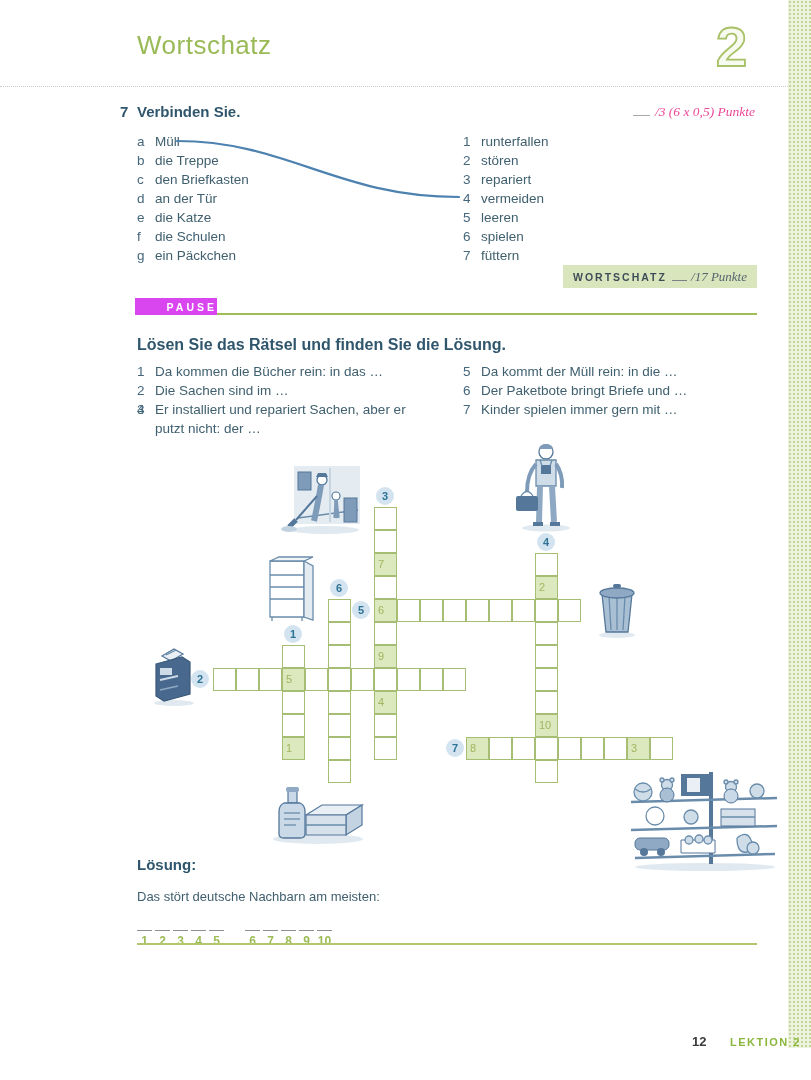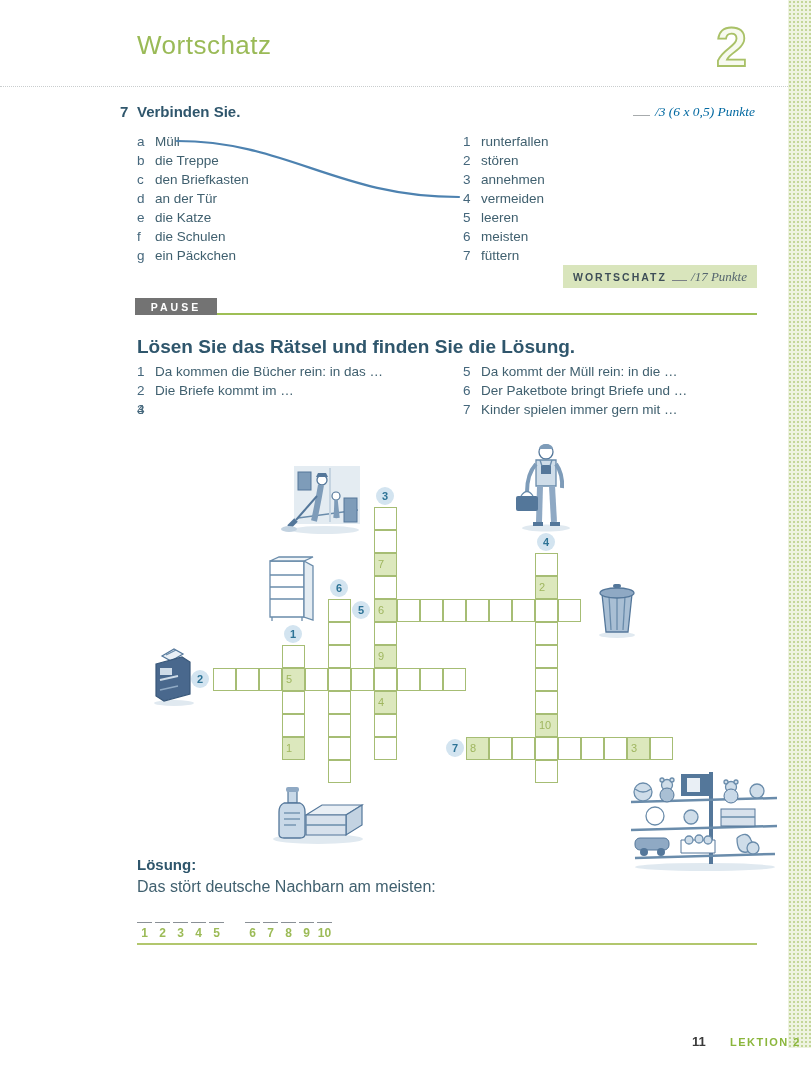--- a/index.html
+++ b/index.html
@@ -14,64 +14,64 @@
 
   
   .title{position:absolute;left:137px;top:30px;font-size:26px;letter-spacing:.5px;color:#9aba57;}
   .chapter{position:absolute;left:716px;top:14px;font-size:56px;font-weight:bold;
     color:#f7faef;-webkit-text-stroke:1.8px #a9c167;}
   .header-rule{position:absolute;left:0;top:86px;width:788px;border-top:1px dotted #c9cdce;}
 
   
   .ex-head{position:absolute;left:120px;top:103px;font-size:15px;font-weight:bold;color:#2f566c;}
   .ex-head .ex-num{display:inline-block;width:17px;}
-  .points{position:absolute;top:104px;right:56px;font-size:13.5px;color:#0369a1;
+  .points{position:absolute;top:104px;right:56px;font-size:13.5px;color:#ec4899;
     font-family:"Liberation Serif",serif;font-style:italic;}
   .blank{display:inline-block;width:17px;height:10px;border-bottom:1.5px solid #a7abad;margin-right:5px;}
 
   
   .match-col{position:absolute;font-size:13.5px;}
   .match-row{height:19px;line-height:19px;}
   .match-key{display:inline-block;width:18px;color:#45677c;}
   .connector{position:absolute;left:137px;top:128px;pointer-events:none;}
 
   
   .score-box{position:absolute;left:563px;top:265px;width:194px;height:23px;background:#d9e5bc;
     display:flex;align-items:center;justify-content:space-between;padding:0 10px;box-sizing:border-box;}
   .score-label{font-size:10.5px;font-weight:bold;letter-spacing:2px;color:#3e4e58;}
   .score-points{font-size:13px;color:#55656f;font-family:"Liberation Serif",serif;font-style:italic;}
   .blank2{display:inline-block;width:15px;height:9px;border-bottom:1.5px solid #7b8186;margin-right:4px;}
 
   
   .pause-line{position:absolute;left:135px;top:313px;width:622px;height:2px;background:#9ebf55;}
-  .pause-badge{position:absolute;left:135px;top:298px;width:82px;height:17px;background:#737373;
-    color:#fff;font-size:10.5px;font-weight:bold;letter-spacing:3px;text-align:center;line-height:18px;}
-
-  
-  .riddle-title{position:absolute;left:137px;top:336px;font-size:19px;font-weight:bold;color:#2f566c;}
+  .pause-badge{position:absolute;left:135px;top:298px;width:82px;height:17px;background:#d946ef;
+    color:#fff;font-size:10.5px;font-weight:bold;letter-spacing:3px;text-align:right;line-height:18px;}
+
+  
+  .riddle-title{position:absolute;left:137px;top:336px;font-size:16px;font-weight:bold;color:#2f566c;}
   .clues{position:absolute;font-size:13.5px;}
   .clue{position:relative;padding-left:18px;line-height:19px;margin:0;}
   .clue-num{position:absolute;left:0;color:#45677c;}
   .clue-text{white-space:pre-line;}
 
   
   #crossword{position:absolute;left:0;top:0;width:811px;height:1080px;}
   .cw-cell{position:absolute;width:23px;height:23px;box-sizing:border-box;
     border:1px solid #a6bd74;background:#fff;}
   .cw-cell.green{background:#dce8bd;}
   .cw-digit{display:block;font-size:11px;color:#9fb65f;line-height:21px;padding-left:3px;}
   .cw-badge{position:absolute;width:18px;height:18px;border-radius:50%;background:#d3e4f0;
     color:#2d7396;font-size:11px;font-weight:bold;text-align:center;line-height:18px;}
 
   .illus{position:absolute;}
 
   
   .solution{position:absolute;left:137px;top:856px;}
   .sol-label{font-size:15px;font-weight:bold;color:#2f566c;}
-  .sol-text{font-size:16px;margin-top:5px;}
+  .sol-text{font-size:13px;margin-top:16px;}
   .dash-row{display:flex;margin-top:16px;}
   .dash{width:15px;height:10px;border-bottom:1.5px solid #8a9096;margin-right:3px;}
   .numsp{width:15px;margin-right:3px;text-align:center;font-size:12px;font-weight:bold;color:#9cbb57;}
   .grp-gap{margin-left:18px;}
   .num-row{display:flex;margin-top:3px;}
   .bottom-rule{position:absolute;left:137px;top:943px;width:620px;height:2px;background:#b2c76d;}
 
   
   .footer-page{position:absolute;left:692px;top:1034px;font-size:13px;font-weight:bold;color:#3a3a3a;}
   .footer-lesson{position:absolute;left:730px;top:1036px;font-size:11px;font-weight:bold;
@@ -105,45 +105,46 @@
       <div class="match-row"><span class="match-key">b</span><span>die Treppe</span></div>
       <div class="match-row"><span class="match-key">c</span><span>den Briefkasten</span></div>
       <div class="match-row"><span class="match-key">d</span><span>an der Tür</span></div>
       <div class="match-row"><span class="match-key">e</span><span>die Katze</span></div>
       <div class="match-row"><span class="match-key">f</span><span>die Schulen</span></div>
       <div class="match-row"><span class="match-key">g</span><span>ein Päckchen</span></div>
     </div>
   <div id="ex7-right" class="match-col" style="left:463px;top:132px;">
       <div class="match-row"><span class="match-key">1</span><span>runterfallen</span></div>
       <div class="match-row"><span class="match-key">2</span><span>stören</span></div>
-      <div class="match-row"><span class="match-key">3</span><span>annehmen</span></div>
+      <div class="match-row"><span class="match-key">3</span><span>repariert</span></div>
       <div class="match-row"><span class="match-key">4</span><span>vermeiden</span></div>
       <div class="match-row"><span class="match-key">5</span><span>leeren</span></div>
-      <div class="match-row"><span class="match-key">6</span><span>meisten</span></div>
+      <div class="match-row"><span class="match-key">6</span><span>spielen</span></div>
       <div class="match-row"><span class="match-key">7</span><span>füttern</span></div>
     </div>
 
   <svg class="connector" width="340" height="85">
     <path d="M 40 13 C 150 13 200 69 322 69" stroke="#4d82b0" stroke-width="2.2" fill="none" stroke-linecap="round"></path>
   </svg>
 
   <div class="score-box">
     <span class="score-label">WORTSCHATZ</span>
     <span class="score-points"><span class="blank2"></span><span>/17 Punkte</span></span>
   </div>
 
   <div class="pause-line"></div>
   <div class="pause-badge">PAUSE</div>
 
   <div class="riddle-title">Lösen Sie das Rätsel und finden Sie die Lösung.</div>
   <div id="clues-left" class="clues" style="left:137px;top:362px;width:315px;">
       <div class="clue"><span class="clue-num">1</span><span class="clue-text">Da kommen die Bücher rein: in das …</span></div>
-      <div class="clue"><span class="clue-num">2</span><span class="clue-text">Die Briefe kommt im …</span></div>
+      <div class="clue"><span class="clue-num">2</span><span class="clue-text">Die Sachen sind im …</span></div>
       <div class="clue"><span class="clue-num">3</span></div>
-      <div class="clue"><span class="clue-num">4</span></div>
+      <div class="clue"><span class="clue-num">4</span><span class="clue-text">Er installiert und repariert Sachen, aber er
+putzt nicht: der …</span></div>
     </div>
   <div id="clues-right" class="clues" style="left:463px;top:362px;width:300px;">
       <div class="clue"><span class="clue-num">5</span><span class="clue-text">Da kommt der Müll rein: in die …</span></div>
       <div class="clue"><span class="clue-num">6</span><span class="clue-text">Der Paketbote bringt Briefe und …</span></div>
       <div class="clue"><span class="clue-num">7</span><span class="clue-text">Kinder spielen immer gern mit …</span></div>
     </div>
 
   <svg class="illus" style="left:280px;top:458px;" width="95" height="88">
     <rect x="14" y="8" width="66" height="58" fill="#e4ecf2"></rect>
     <line x1="18" y1="60" x2="78" y2="52" class="sk"></line>
@@ -378,16 +379,16 @@
         <span class="numsp">5</span>
         <span class="numsp grp-gap">6</span>
         <span class="numsp">7</span>
         <span class="numsp">8</span>
         <span class="numsp">9</span>
         <span class="numsp">10</span>
       </div>
   </div>
   <div class="bottom-rule"></div>
 
-  <div class="footer-page">11</div>
+  <div class="footer-page">12</div>
   <div class="footer-lesson">LEKTION 2</div>
 
 </div>
 
 </body></html>

